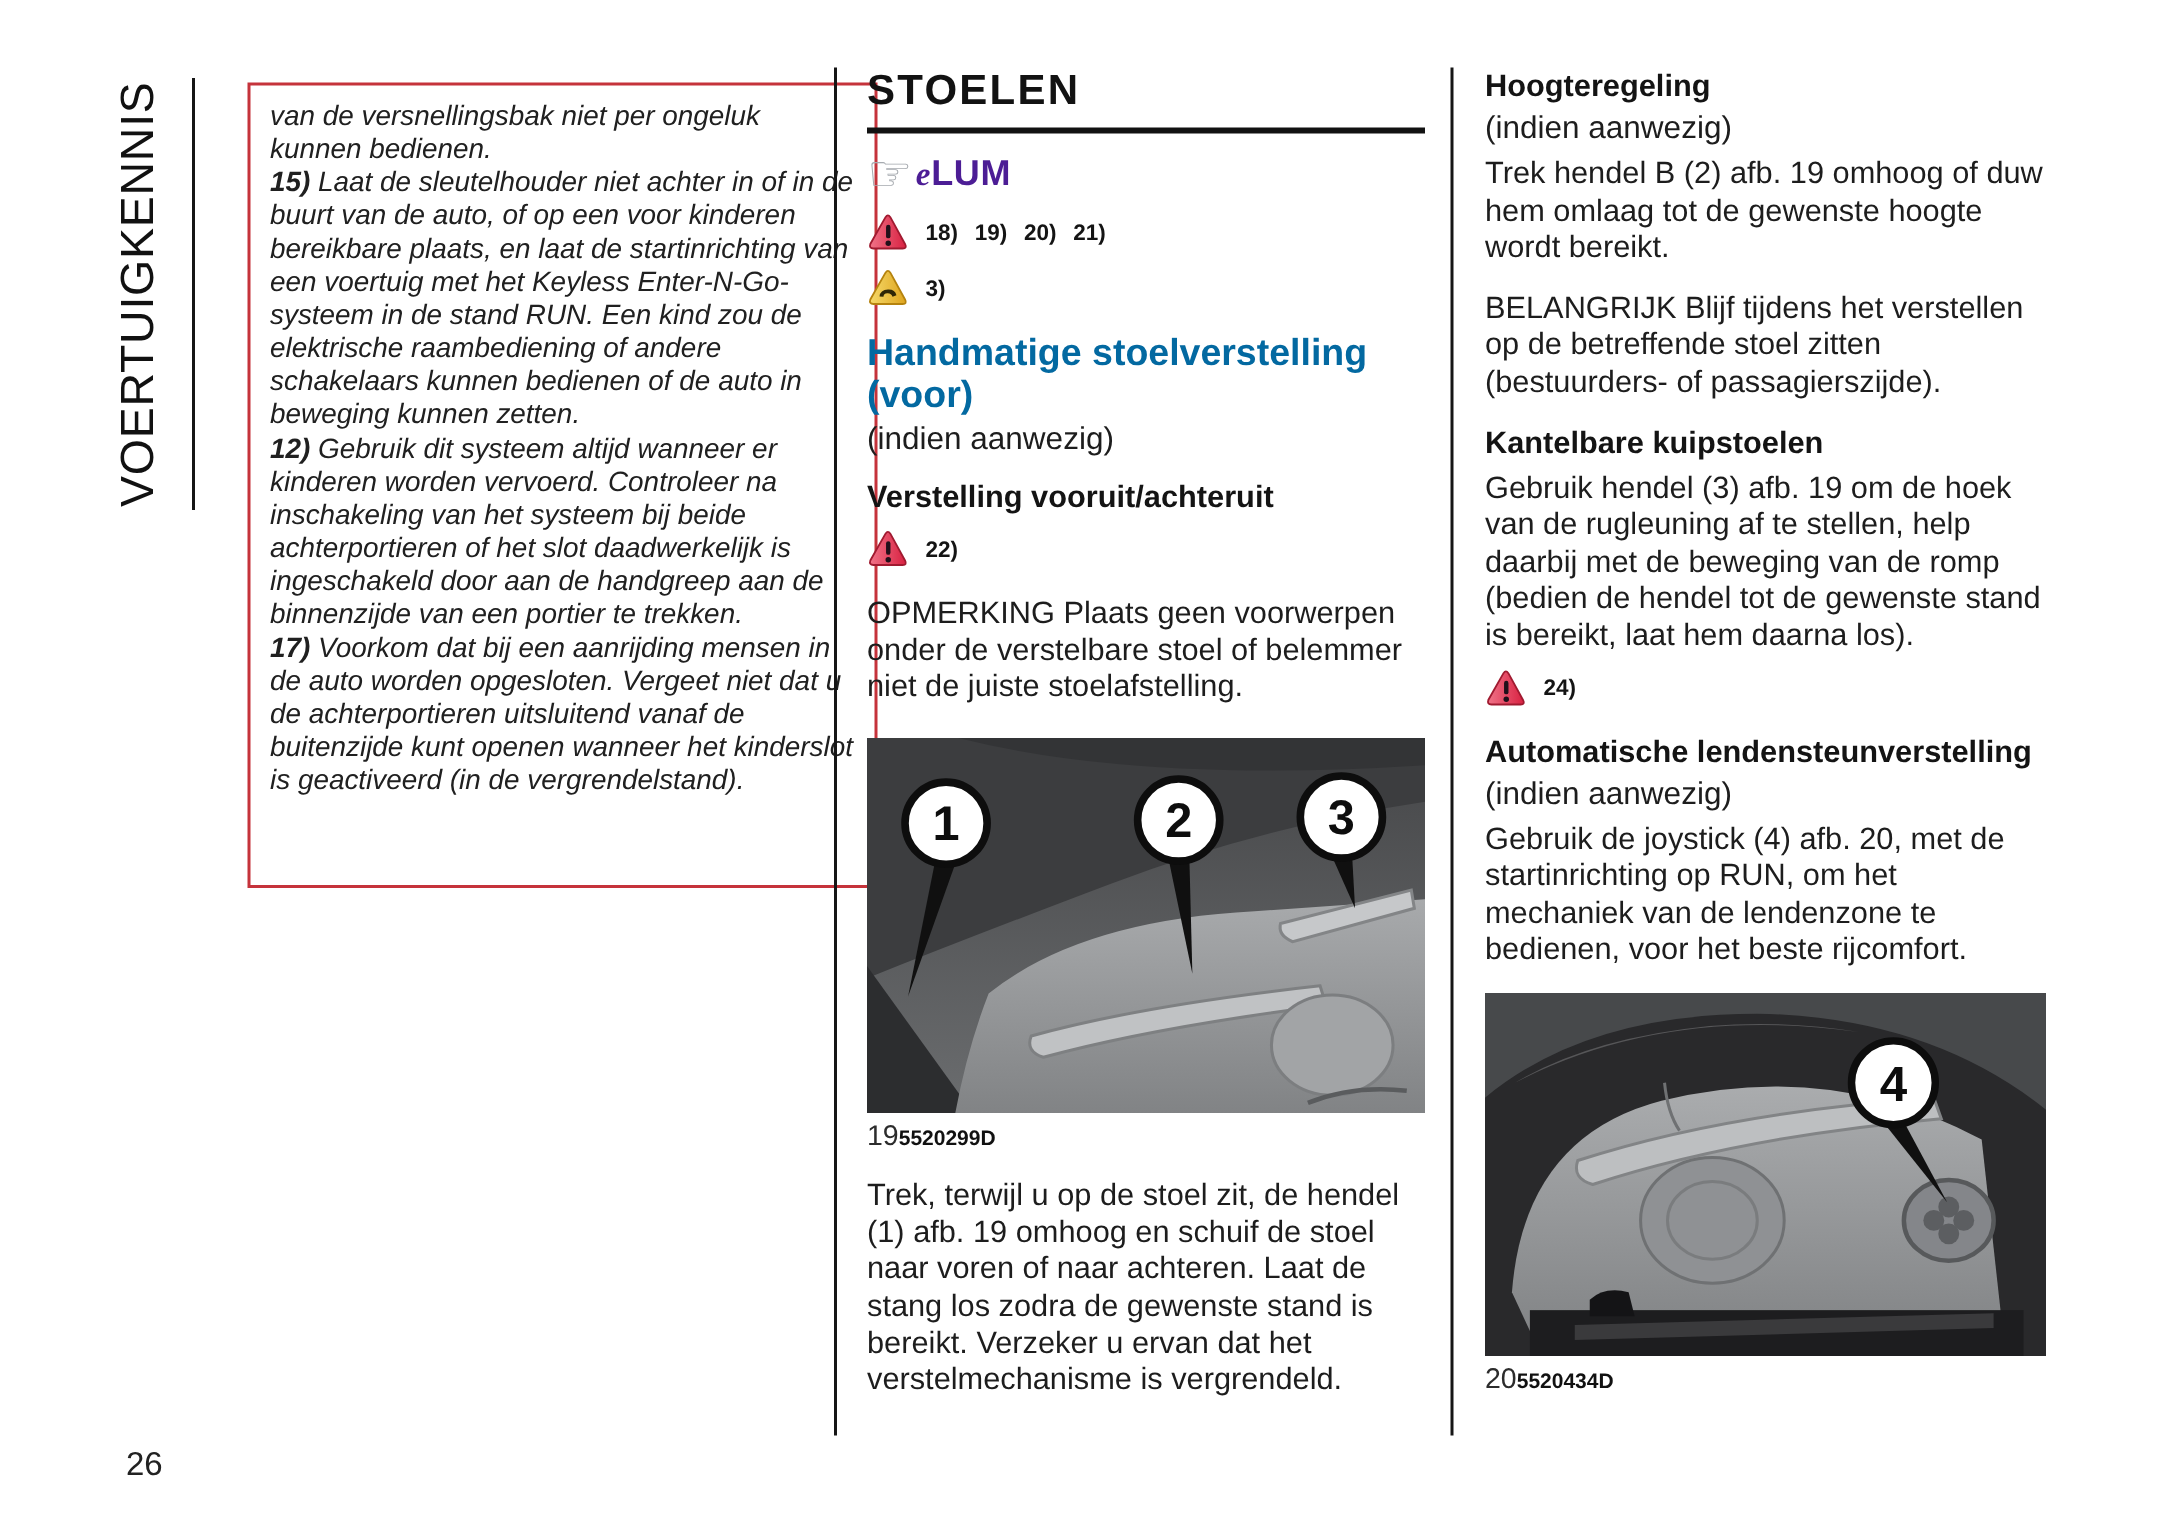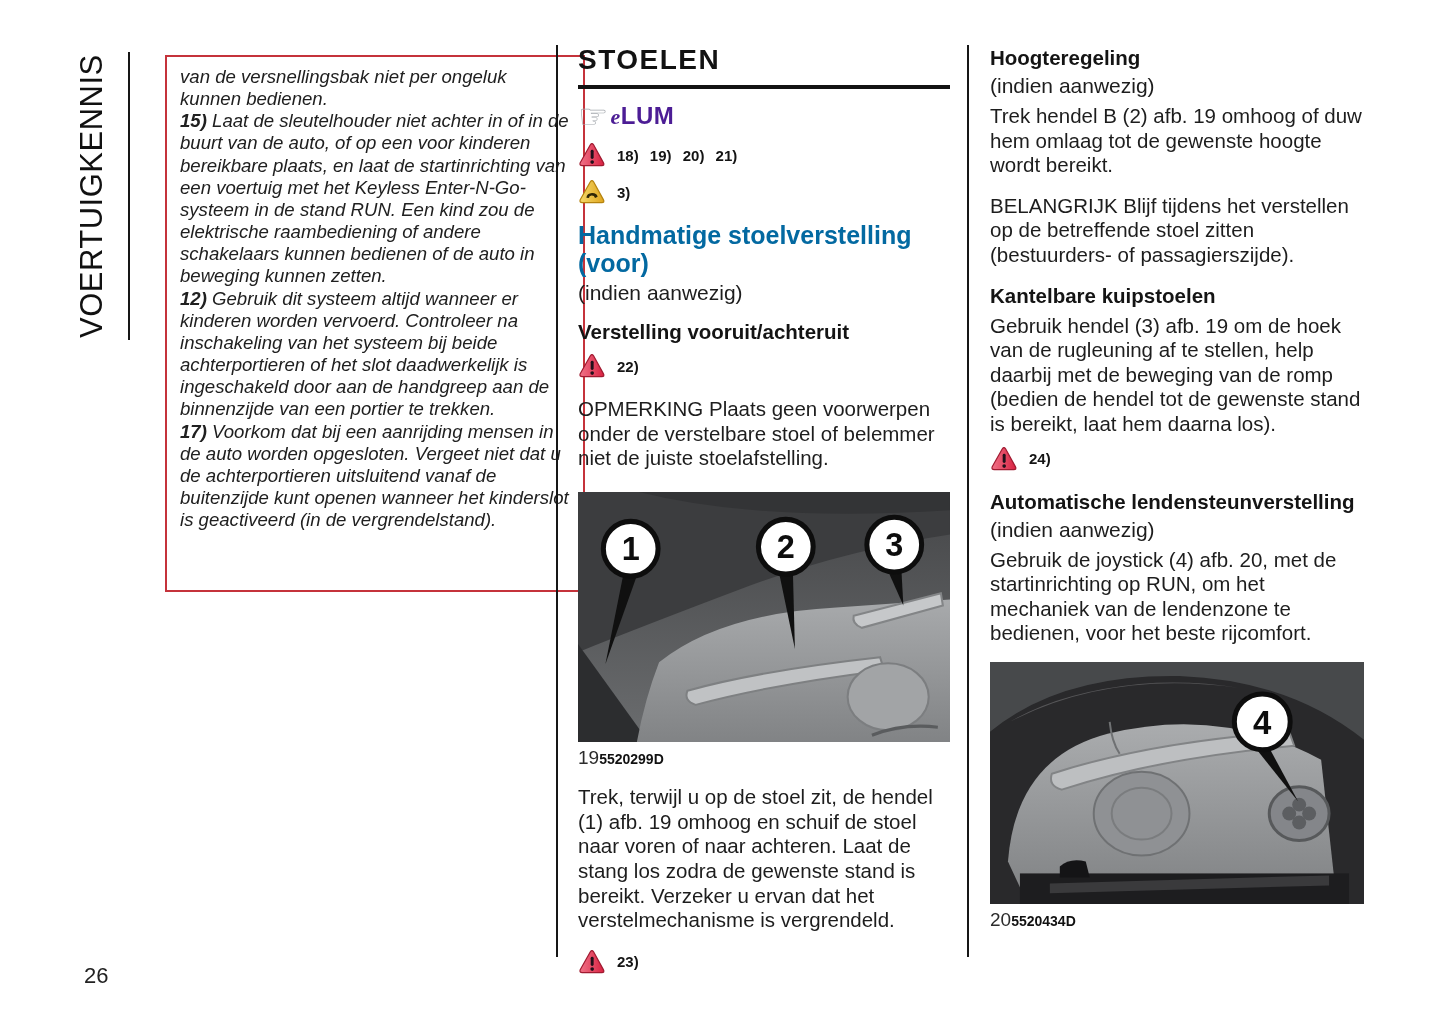--- a/index.html
+++ b/index.html
@@ -182,28 +182,20 @@
         </g>
       </svg>
       <div class="fig-caption">
         <span class="fig-num">19</span>
         <span class="fig-code">5520299D</span>
       </div>
     </div>
 
     <p class="para" style="margin-top:16px;">Trek, terwijl u op de stoel zit, de hendel (1) afb. 19 omhoog en schuif de stoel naar voren of naar achteren. Laat de stang los zodra de gewenste stand is bereikt. Verzeker u ervan dat het verstelmechanisme is vergrendeld.</p>
 
-    <div class="warn-row mt14">
-      <svg width="28" height="26" viewBox="0 0 32 30">
-        <path d="M14.1 3.2 L2.4 23.8 Q1.2 27.3 4.8 27.3 L27.3 27.3 Q30.9 27.3 29.1 23.8 L17.8 3.2 Q15.9 0.4 14.1 3.2 Z" fill="url(#rg1)" stroke="#a01a30" stroke-width="1.4"></path>
-        <rect x="14.5" y="9" width="3.4" height="10.5" rx="1.7" fill="#21101a"></rect>
-        <circle cx="16.2" cy="23.2" r="2.1" fill="#21101a"></circle>
-      </svg>
-      <span class="warn-refs">23)</span>
-    </div>
 
   </div>
 
   <div class="col col-right">
 
     <div class="h3" style="margin-top:2px;">Hoogteregeling</div>
     <div class="availability">(indien aanwezig)</div>
     <p class="para mt6">Trek hendel B (2) afb. 19 omhoog of duw hem omlaag tot de gewenste hoogte wordt bereikt.</p>
     <p class="para mt16">BELANGRIJK Blijf tijdens het verstellen op de betreffende stoel zitten (bestuurders- of passagierszijde).</p>
 

